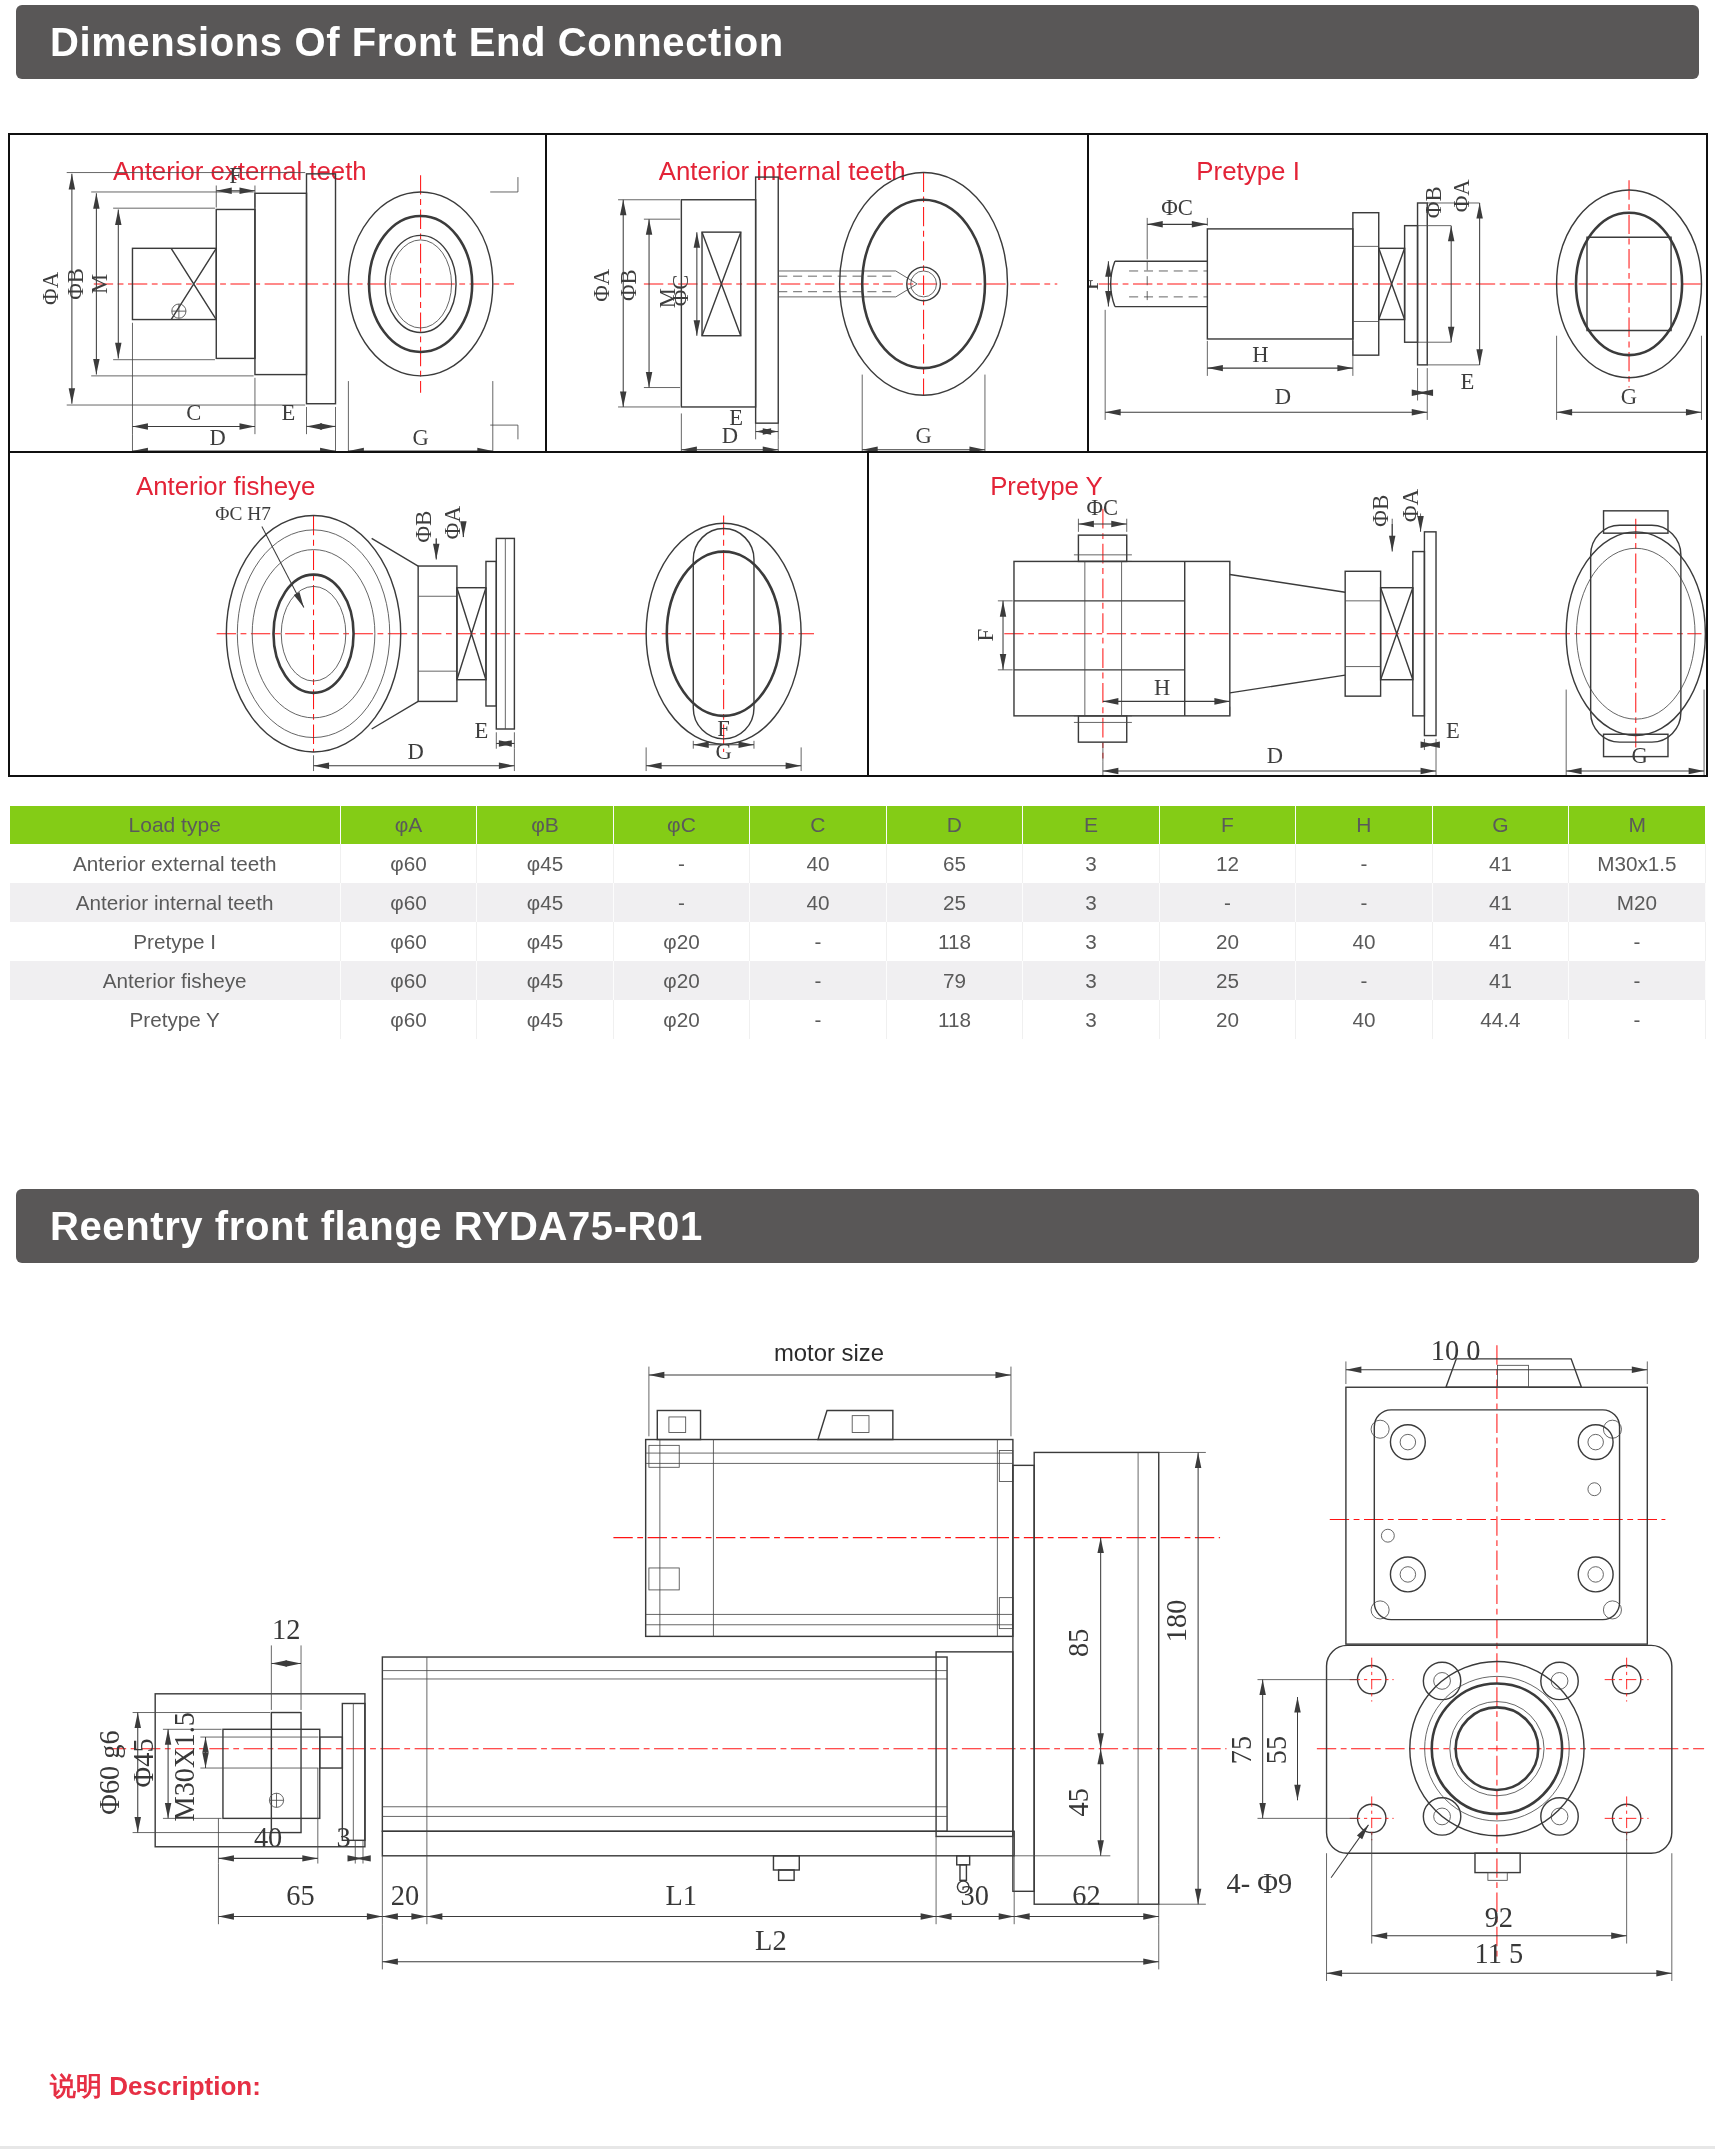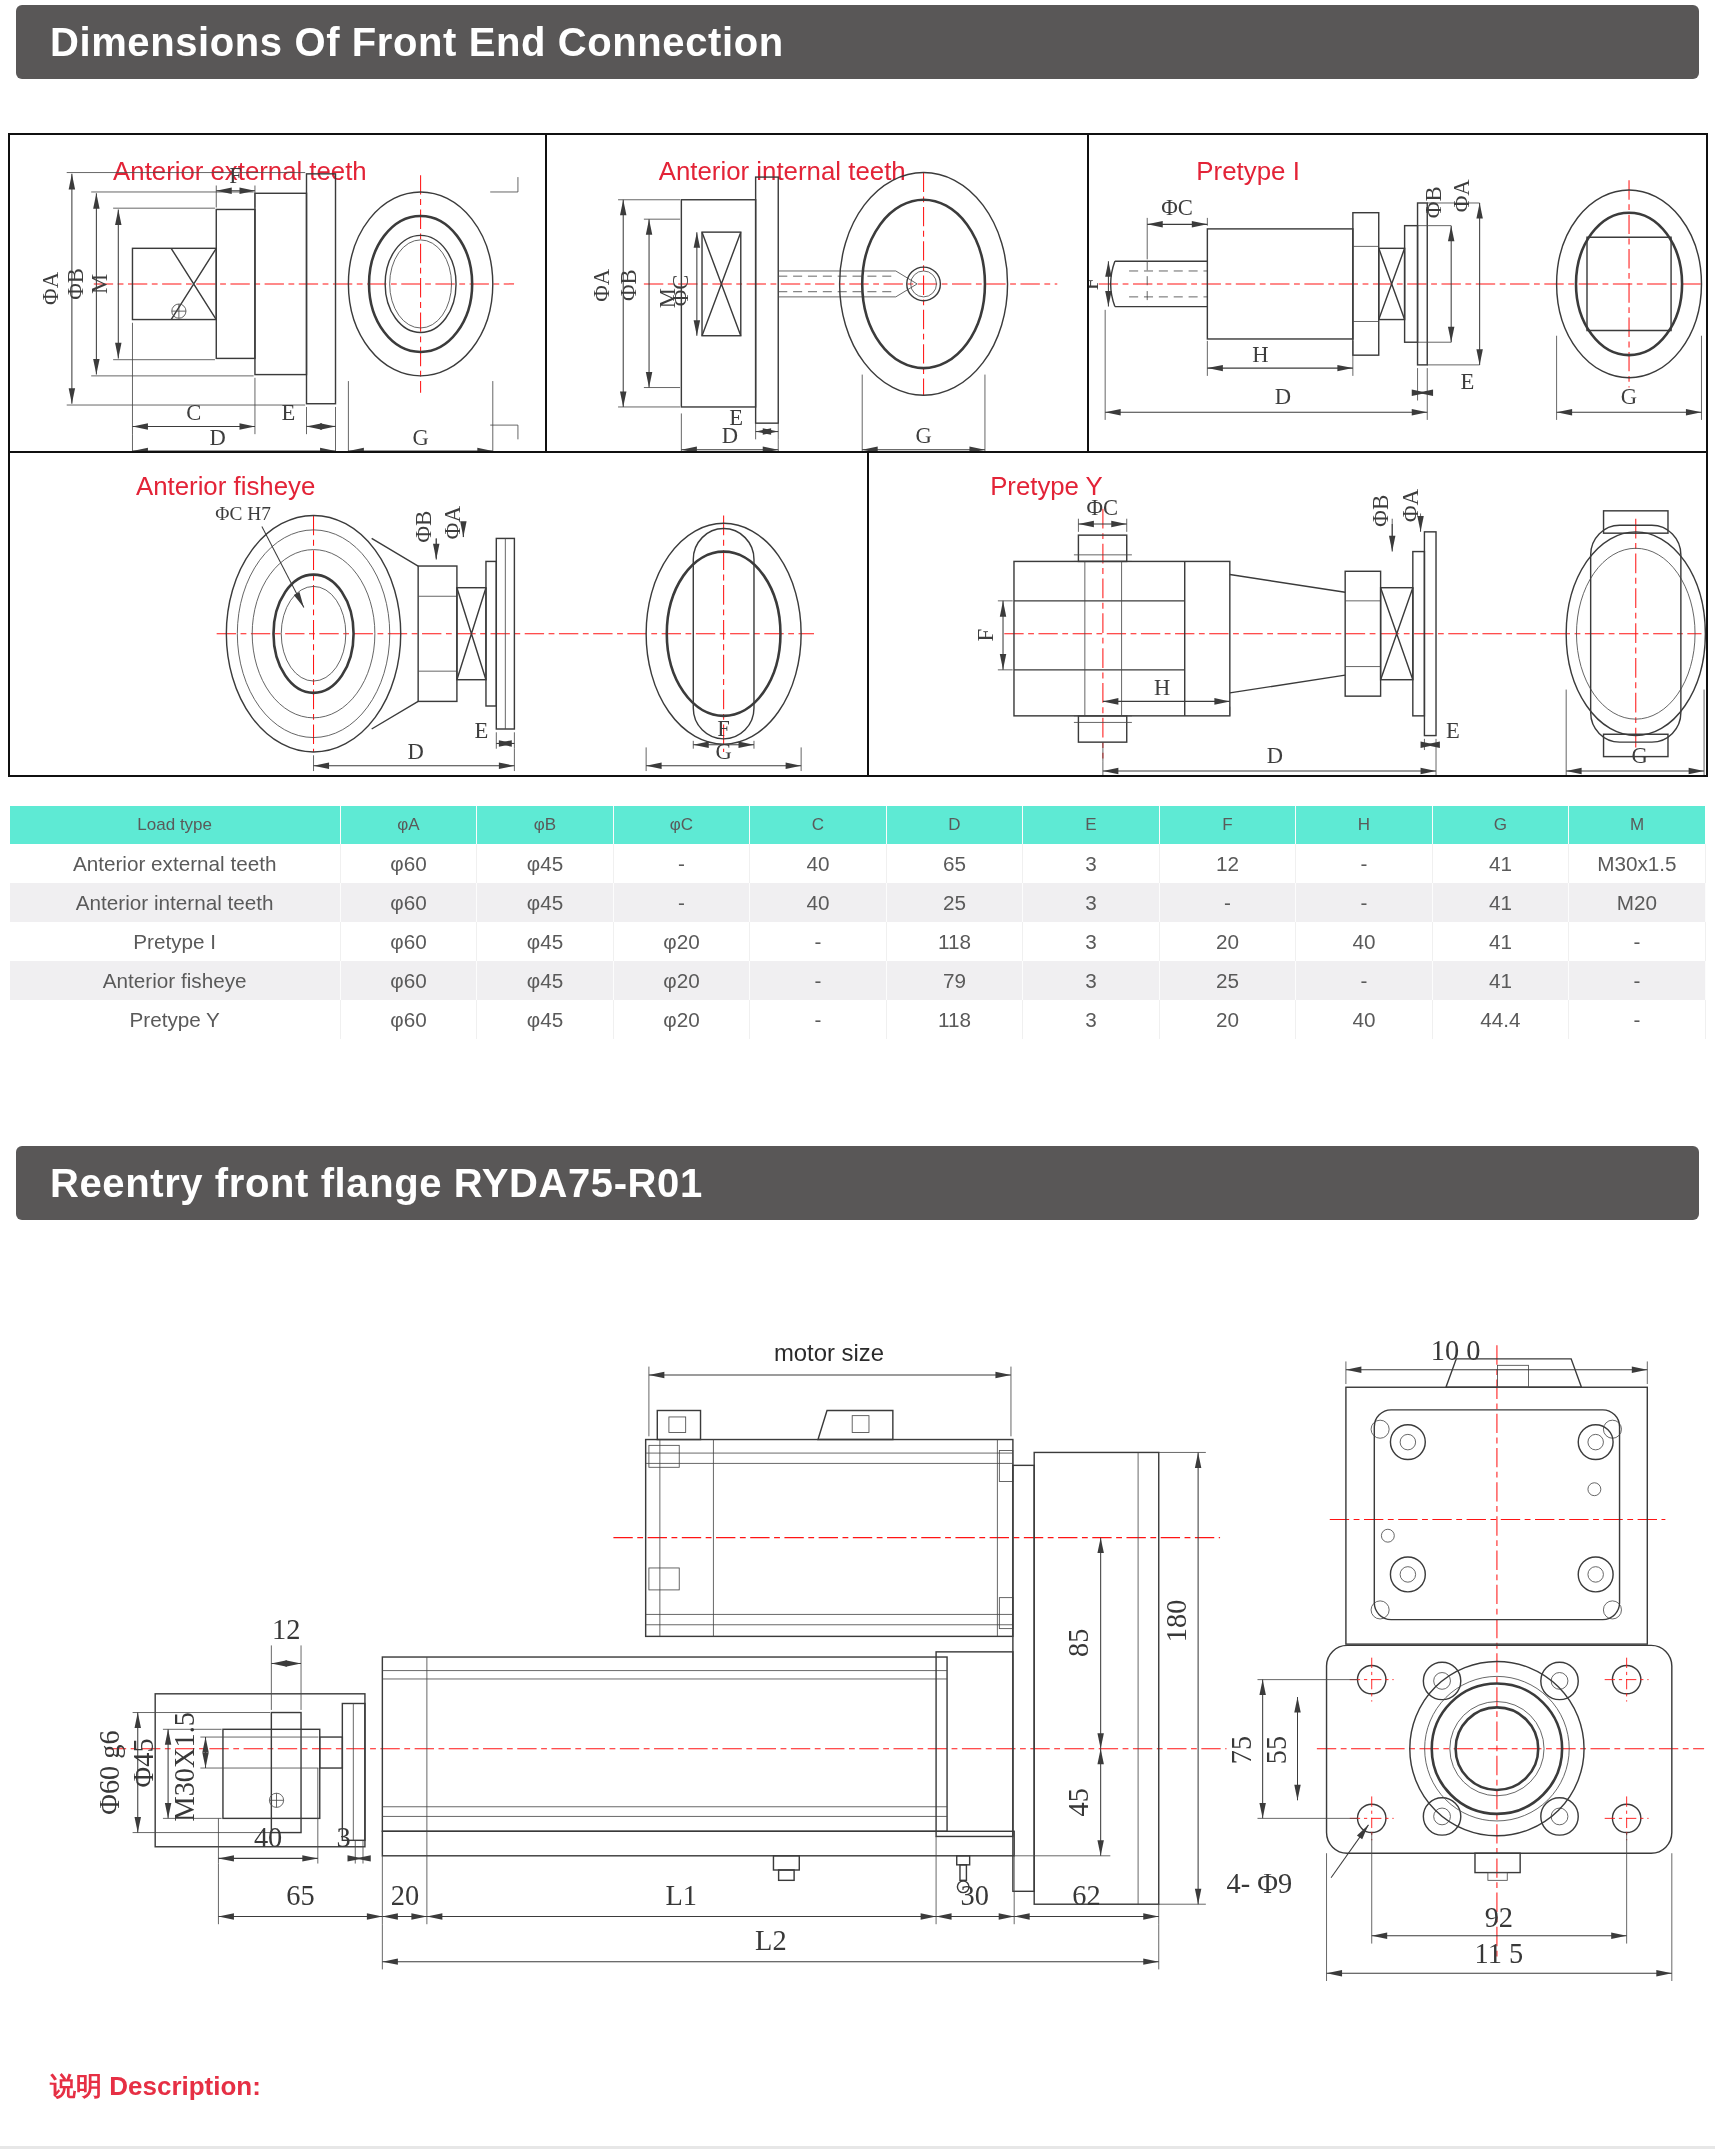--- a/index.html
+++ b/index.html
@@ -1,21 +1,21 @@
 <!DOCTYPE html>
 <html style="font-size:10.3px"><head>
 <meta charset="utf-8">
 <style>
   html,body{margin:0;padding:0;background:#fff;}
   .page{position:relative;width:1716px;height:2151px;background:#ffffff;overflow:hidden;
         font-family:"Liberation Sans",sans-serif;}
   .bar{position:absolute;left:16px;width:1683px;height:74px;background:#595757;color:#ffffff;
        font-size:40px;font-weight:bold;line-height:74px;padding-left:34px;box-sizing:border-box;
        letter-spacing:0.6px;white-space:nowrap;border-radius:6px;}
-  .bar1{top:5.2px;} .bar2{top:1146px;}
+  .bar1{top:5.2px;} .bar2{top:1189px;}
   .grid{position:absolute;left:7.7px;top:133px;width:1700px;height:644px;border:2.6px solid #101010;
         box-sizing:border-box;display:flex;flex-direction:column;background:#fff;}
   .grow{display:flex;width:100%;}
   .grow1{height:318px;border-bottom:2.6px solid #101010;box-sizing:border-box;}
   .grow2{flex:1;}
   .cell{position:relative;box-sizing:border-box;height:100%;}
   .cdiv{border-right:2.6px solid #101010;}
   .c11{width:537px;} .c12{width:542px;} .c13{flex:1;}
   .c21{width:859px;} .c22{flex:1;}
   .cell svg{position:absolute;left:0;top:0;width:100%;height:100%;}
@@ -28,21 +28,21 @@
   .cl{stroke:#ff1414;stroke-width:1.6;fill:none;stroke-dasharray:30 7 9 7;}
   .cl2{stroke:#ff1414;stroke-width:1.4;fill:none;stroke-dasharray:16 6 5 6;}
   text.dim{font-family:"Liberation Serif",serif;font-size:35px;fill:#3d3d3d;}
   text.dim2{font-family:"Liberation Serif",serif;font-size:44px;fill:#383838;}
   text.dimS{font-family:"Liberation Serif",serif;font-size:30px;fill:#3d3d3d;}
   text.red{font-family:"Liberation Sans",sans-serif;font-size:40px;font-weight:500;fill:#e32337;}
   text.lbl{font-family:"Liberation Sans",sans-serif;font-size:37px;fill:#2b2b2b;}
   
   .tbl-wrap{position:absolute;left:9.7px;top:806px;width:1696px;}
   table.spec{width:100%;border-collapse:collapse;table-layout:fixed;color:#5a5a5a;}
-  table.spec th{background:#5eead4;font-weight:400;font-size:17px;height:36px;
+  table.spec th{background:#84cc16;font-weight:400;font-size:21px;height:36px;
                 border-right:1.3px solid #fbfbfb;}
   table.spec th:first-child{width:328px;}
   table.spec td{font-size:20.7px;height:37px;text-align:center;}
   table.spec tbody tr:nth-child(odd) td{background:#ffffff;border-right:1.3px solid #f0f0f0;}
   table.spec tbody tr:nth-child(even) td{background:#f0eff1;border-right:1.3px solid #fcfcfc;}
   table.spec th:last-child,table.spec td:last-child{border-right:none;}
   .desc{position:absolute;left:50px;top:2069px;font-size:26px;line-height:34px;}
   .desc .t{font-weight:bold;color:#e62f44;}
   .desc .l{color:#ee4757;}
   .brule{position:absolute;left:0;top:2146px;width:1716px;height:2.6px;background:#e7e7e7;}

